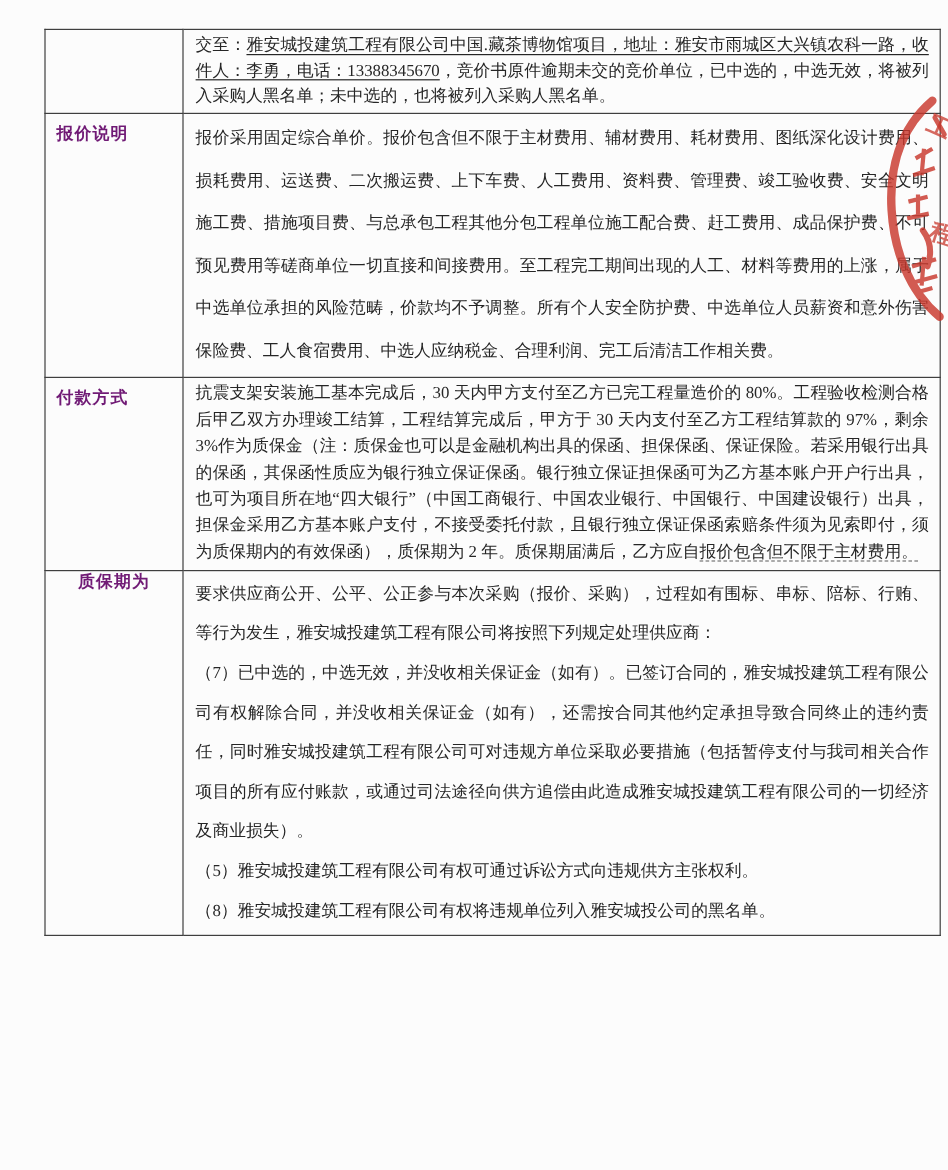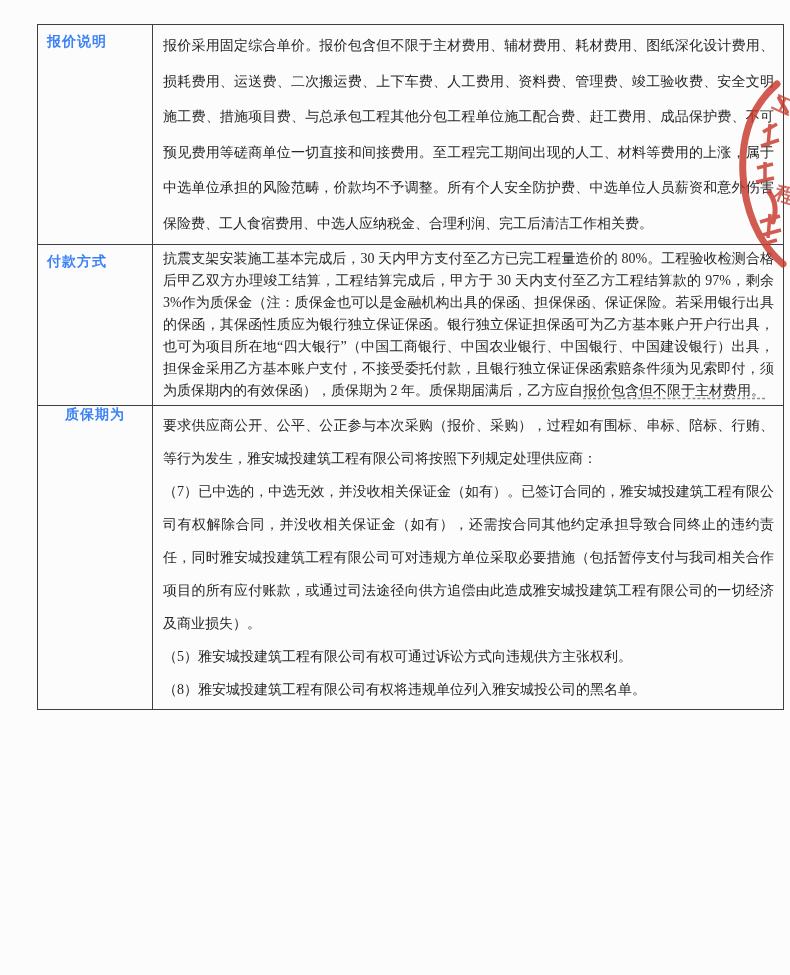--- a/index.html
+++ b/index.html
@@ -20,21 +20,21 @@
   }
   table.doc-table td{
     border:1.5px solid #3f3f3f;
     vertical-align:top;
     font-size:14px;
     overflow:hidden;
   }
   col.c1{width:115px;}
   .label-cell{
     font-weight:bold;
-    color:#3b82f6;
+    color:#701a75;
     padding:8px 4px 4px 9px;
     letter-spacing:1px;
   }
   .label-top{vertical-align:top;}
   .label-mid{vertical-align:middle;padding-top:0;}
   .label-center{vertical-align:middle;text-align:center;padding:0 2px;}
   .content-cell{
     padding:3px 9px 3px 10px;
     text-align:justify;
     color:#262626;
@@ -69,20 +69,24 @@
 
 <div class="page">
 
   <table class="doc-table">
     <colgroup>
         <col class="c1">
         <col class="c2">
       </colgroup>
 
     <tbody>
+        <tr class="r1">
+      <td class="label-cell"></td>
+      <td class="content-cell lh21"><span>交至：</span><span class="u">雅安城投建筑工程有限公司中国.藏茶博物馆项目，地址：雅安市雨城区大兴镇农科一路，收件人：李勇，电话：13388345670</span><span>，竞价书原件逾期未交的竞价单位，已中选的，中选无效，将被列入采购人黑名单；未中选的，也将被列入采购人黑名单。</span></td>
+    </tr>
 
     <tr class="r2">
       <td class="label-cell label-top">报价说明</td>
       <td class="content-cell lh35">报价采用固定综合单价。报价包含但不限于主材费用、辅材费用、耗材费用、图纸深化设计费用、损耗费用、运送费、二次搬运费、上下车费、人工费用、资料费、管理费、竣工验收费、安全文明施工费、措施项目费、与总承包工程其他分包工程单位施工配合费、赶工费用、成品保护费、不可预见费用等磋商单位一切直接和间接费用。至工程完工期间出现的人工、材料等费用的上涨，属于中选单位承担的风险范畴，价款均不予调整。所有个人安全防护费、中选单位人员薪资和意外伤害保险费、工人食宿费用、中选人应纳税金、合理利润、完工后清洁工作相关费。</td>
     </tr>
 
 
     <tr class="r4">
       <td class="label-cell label-top">付款方式</td>
       <td class="content-cell lh22"><span>抗震支架安装施工基本完成后，30 天内甲方支付至乙方已完工程量造价的 80%。工程验收检测合格后甲乙双方办理竣工结算，工程结算完成后，甲方于 30 天内支付至乙方工程结算款的 97%，剩余 3%作为质保金（注：质保金也可以是金融机构出具的保函、担保保函、保证保险。若采用银行出具的保函，其保函性质应为银行独立保证保函。银行独立保证担保函可为乙方基本账户开户行出具，也可为项目所在地“四大银行”（中国工商银行、中国农业银行、中国银行、中国建设银行）出具，担保金采用乙方基本账户支付，不接受委托付款，且银行独立保证保函索赔条件须为见索即付，须为质保期内的有效保函），质保期为 2 年。质保期届满后，乙方应自</span><span class="u-dash">报价包含但不限于主材费用。</span></td>

